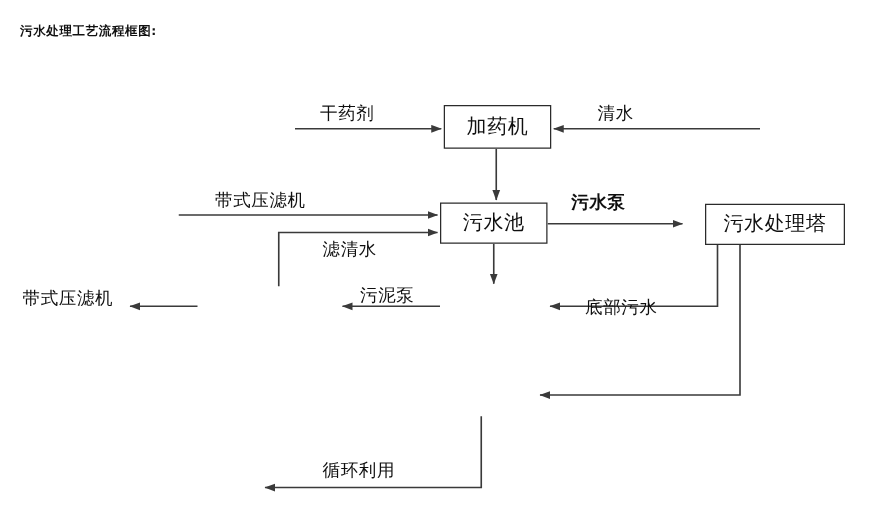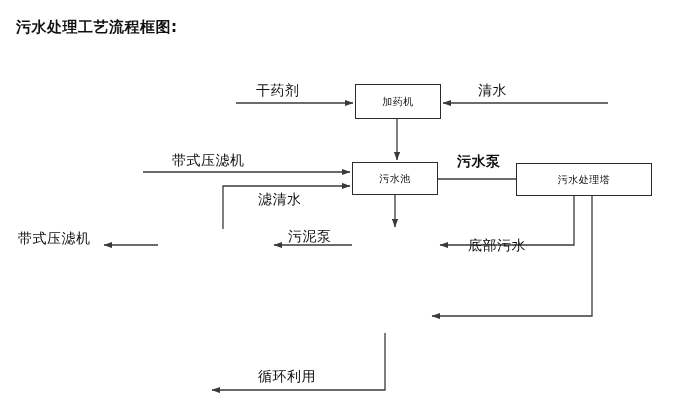--- a/index.html
+++ b/index.html
@@ -14,42 +14,42 @@
     position: relative;
     width: 700px;
     height: 420px;
     background: #ffffff;
     overflow: hidden;
   }
   #diagram-title {
     position: absolute;
     left: 16px;
     top: 18px;
-    font-size: 15px;
+    font-size: 10px;
     font-weight: bold;
     color: #111111;
     letter-spacing: 0.5px;
     white-space: nowrap;
   }
   svg#flow-canvas {
     position: absolute;
     left: 0;
     top: 0;
     width: 700px;
     height: 420px;
   }
   .node-box {
     position: absolute;
     box-sizing: border-box;
     border: 1px solid #2b2b2b;
     background: #ffffff;
     display: flex;
     align-items: center;
     justify-content: center;
-    font-size: 10px;
+    font-size: 16px;
     color: #0f0f0f;
     white-space: nowrap;
     letter-spacing: 0.5px;
   }
   .edge-label {
     position: absolute;
     font-size: 14px;
     color: #0f0f0f;
     white-space: nowrap;
     letter-spacing: 0.5px;
@@ -104,21 +104,21 @@
   </svg>
 
   <div class="node-box" style="left:355px;top:84px;width:86px;height:35px;">
     <span>加药机</span>
   </div>
 
   <div class="node-box" style="left:352px;top:162px;width:86px;height:33px;text-align:center;">
     <span>污水池</span>
   </div>
 
-  <div class="node-box" style="left:516px;top:163px;width:136px;height:33px;">
+  <div class="node-box" style="left:564px;top:163px;width:112px;height:33px;">
     <span>污水处理塔</span>
   </div>
 
 
 
 
   <div class="edge-label" style="left:256px;top:82px;">干药剂</div>
 
   <div class="edge-label" style="left:478px;top:82px;">清水</div>
 

